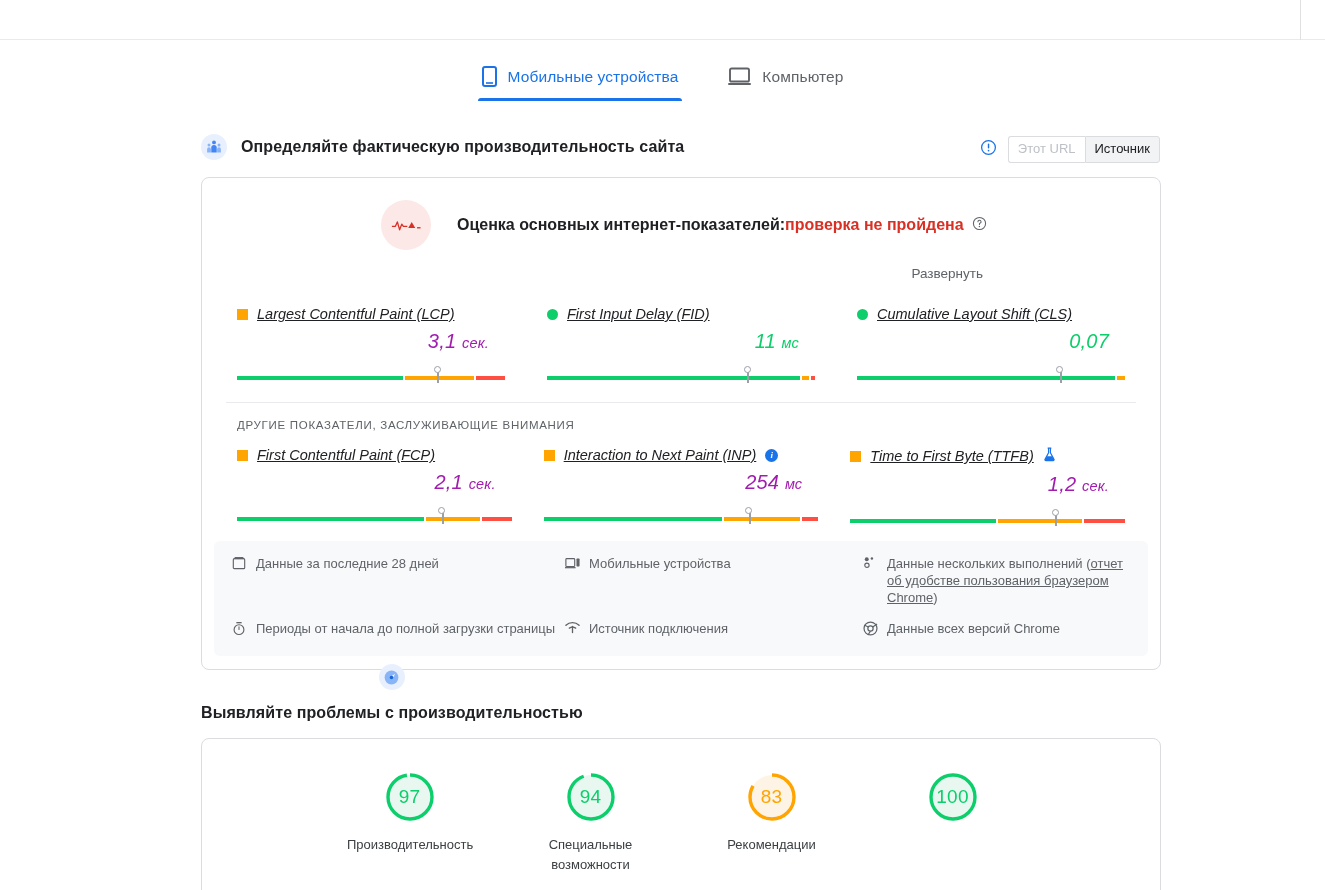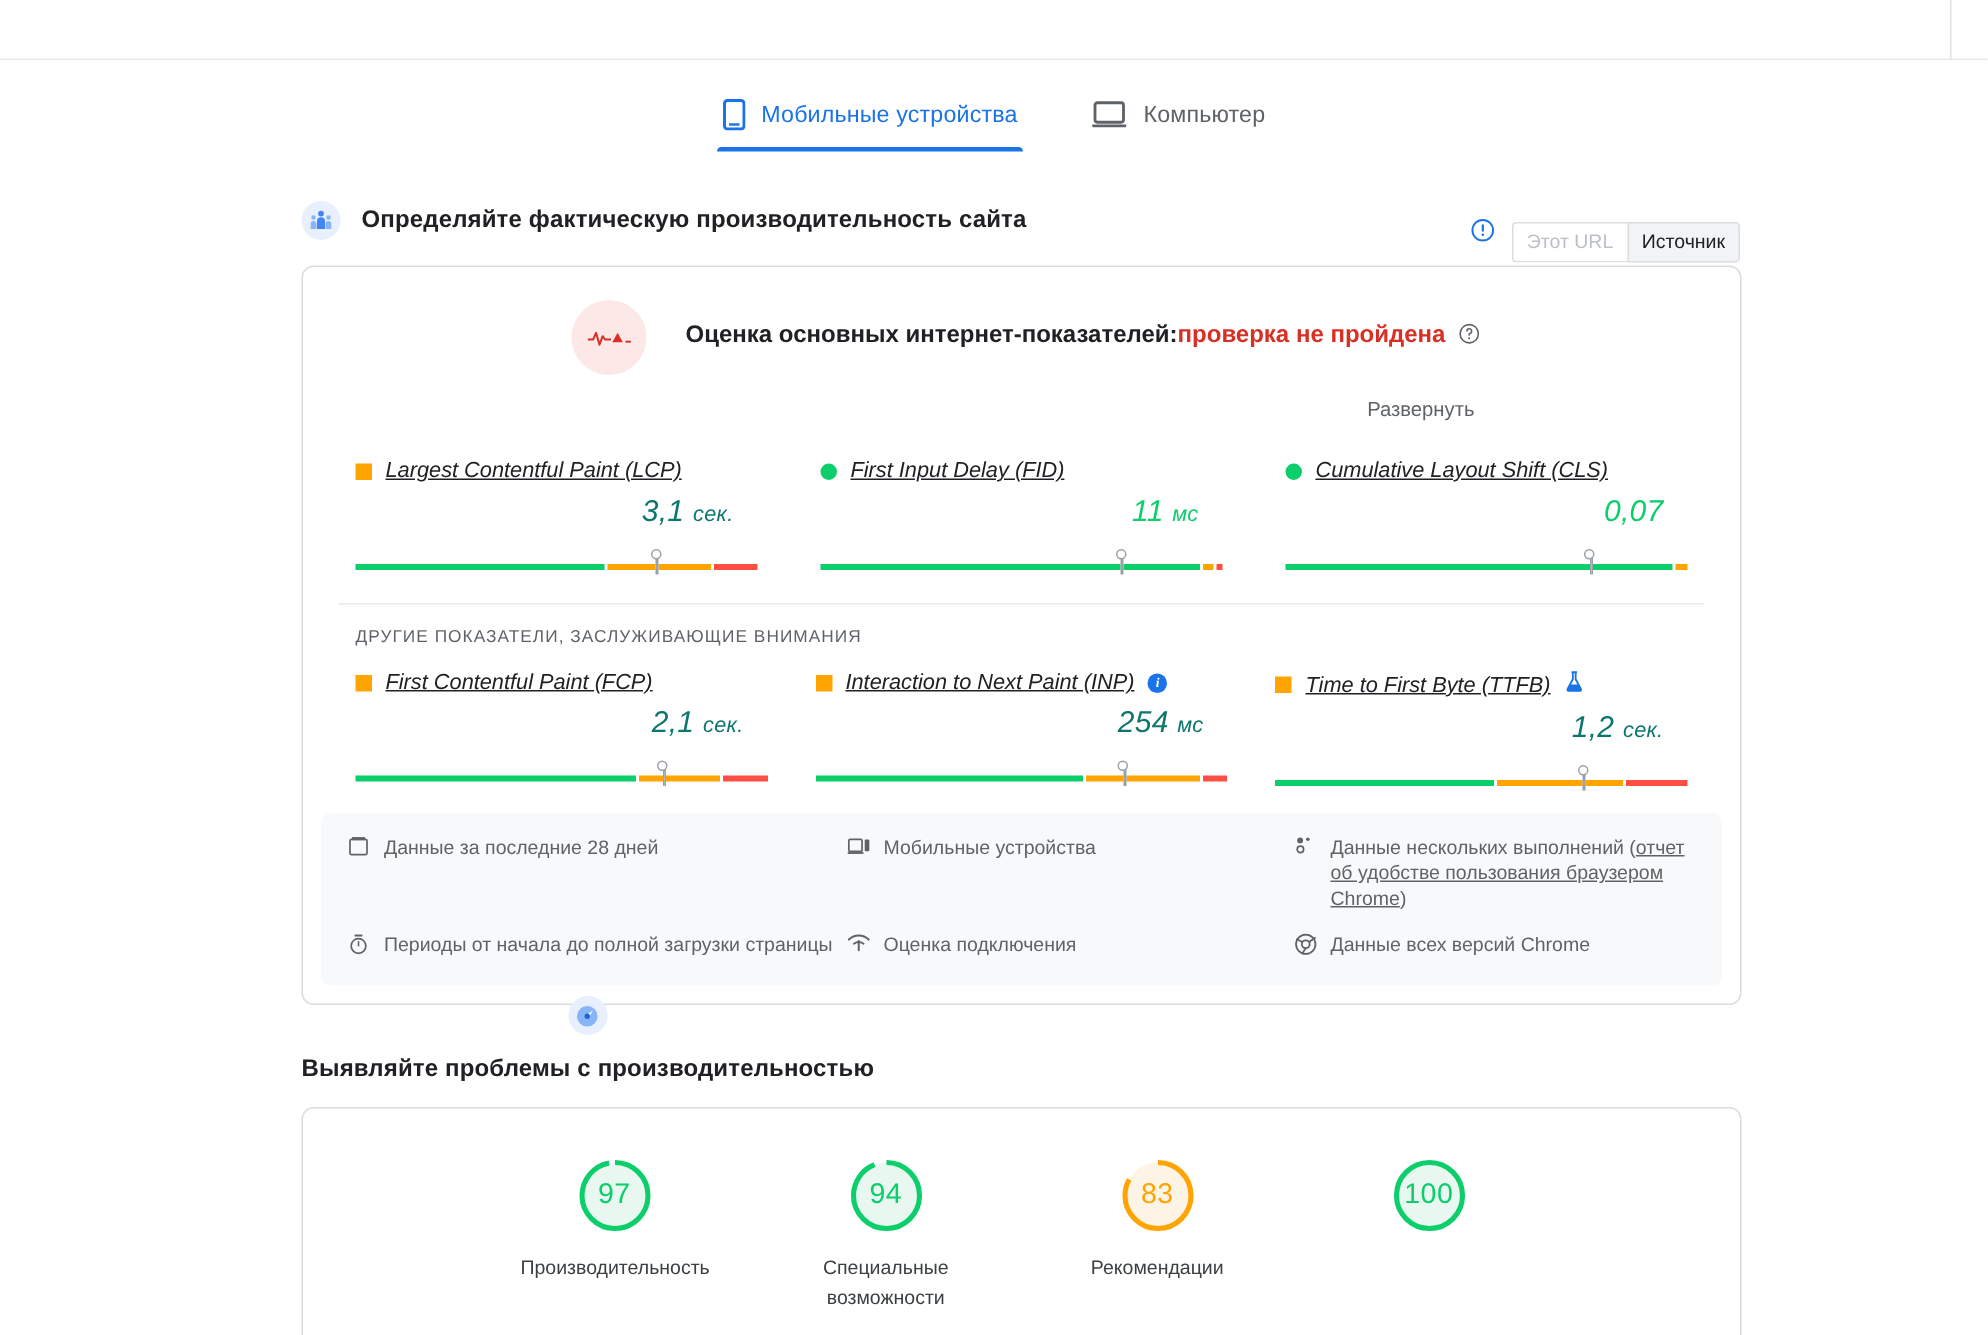--- a/index.html
+++ b/index.html
@@ -59,21 +59,21 @@
   }
 
   
   .url-toggle {
     position: absolute; right: 165px; display: flex; align-items: center; gap: 11px;
   }
   .seg-group { display: flex; }
   .seg {
     font-size: 13px; padding: 4px 9px 5px 9px;
     border: 1px solid #dadce0; line-height: 16px;
-    cursor: pointer; background: #fff; color: #3c4043; margin-top: 12px;
+    cursor: pointer; background: #fff; color: #3c4043;
   }
   .seg.first { border-radius: 3px 0 0 3px; border-right: none; color: #bdc1c6; }
   .seg.last { border-radius: 0 3px 3px 0; background: #f1f3f4; color: #202124; }
 
   
   .card {
     position: absolute; left: 201px; width: 960px;
     border: 1px solid #dadce0; border-radius: 8px; background: #fff;
   }
 
@@ -106,21 +106,21 @@
   .metric-label .name { text-decoration: underline; cursor: pointer; }
   .sq { width: 11px; height: 11px; flex: 0 0 11px; }
   .sq.good { background: #0cce6b; border-radius: 50%; }
   .sq.avg { background: #ffa400; }
   .metric-value {
     text-align: right; font-size: 20px; margin: 8px 0 0 0; padding-right: 16px;
     letter-spacing: .2px;
   }
   .metric-value .unit { font-size: 14.5px; }
   .v-good { color: #0cce6b; }
-  .v-avg { color: #0f766e; }
+  .v-avg { color: #a21caf; }
 
   .bar-wrap { position: relative; margin-top: 15px; height: 12px; }
   .bar { display: flex; height: 4px; gap: 2px; position: absolute; bottom: 0; left: 0; right: 0; }
   .bar .seg-g { background: #0cce6b; }
   .bar .seg-a { background: #ffa400; }
   .bar .seg-p { background: #ff4e42; }
   .marker { position: absolute; bottom: -3px; width: 9px; margin-left: -4.5px; }
   .marker .stem { width: 2px; height: 11px; background: #fff; margin: 0 auto;
                   border-left: 1px solid #9aa0a6; border-right: 1px solid #9aa0a6; }
   .marker .dot {
@@ -444,21 +444,21 @@
         <span>Периоды от начала до полной загрузки страницы</span>
       </div>
       <div class="meta-item">
         <span class="ico">
           <svg width="15" height="13" viewBox="0 0 16 13">
             <path d="M1 4.2a10 10 0 0 1 14 0" fill="none" stroke="#5f6368" stroke-width="1.5" stroke-linecap="round"></path>
             <path d="M8 5.2v6.6" stroke="#5f6368" stroke-width="1.4" stroke-linecap="round"></path>
             <path d="M4.6 7.2a6 6 0 0 1 6.8 0" fill="none" stroke="#5f6368" stroke-width="1.4" stroke-linecap="round"></path>
           </svg>
         </span>
-        <span>Оценка подключения</span>
+        <span>Источник подключения</span>
       </div>
       <div class="meta-item">
         <span class="ico">
           <svg width="15" height="15" viewBox="0 0 16 16">
             <circle cx="8" cy="8" r="6.9" fill="none" stroke="#5f6368" stroke-width="1.3"></circle>
             <circle cx="8" cy="8" r="2.8" fill="none" stroke="#5f6368" stroke-width="1.3"></circle>
             <path d="M10.4 6.4L15 3.2M8 10.8L5.2 15M5.6 6.4L1.3 4.2" stroke="#5f6368" stroke-width="1.2"></path>
           </svg>
         </span>
         <span>Данные всех версий Chrome</span>

